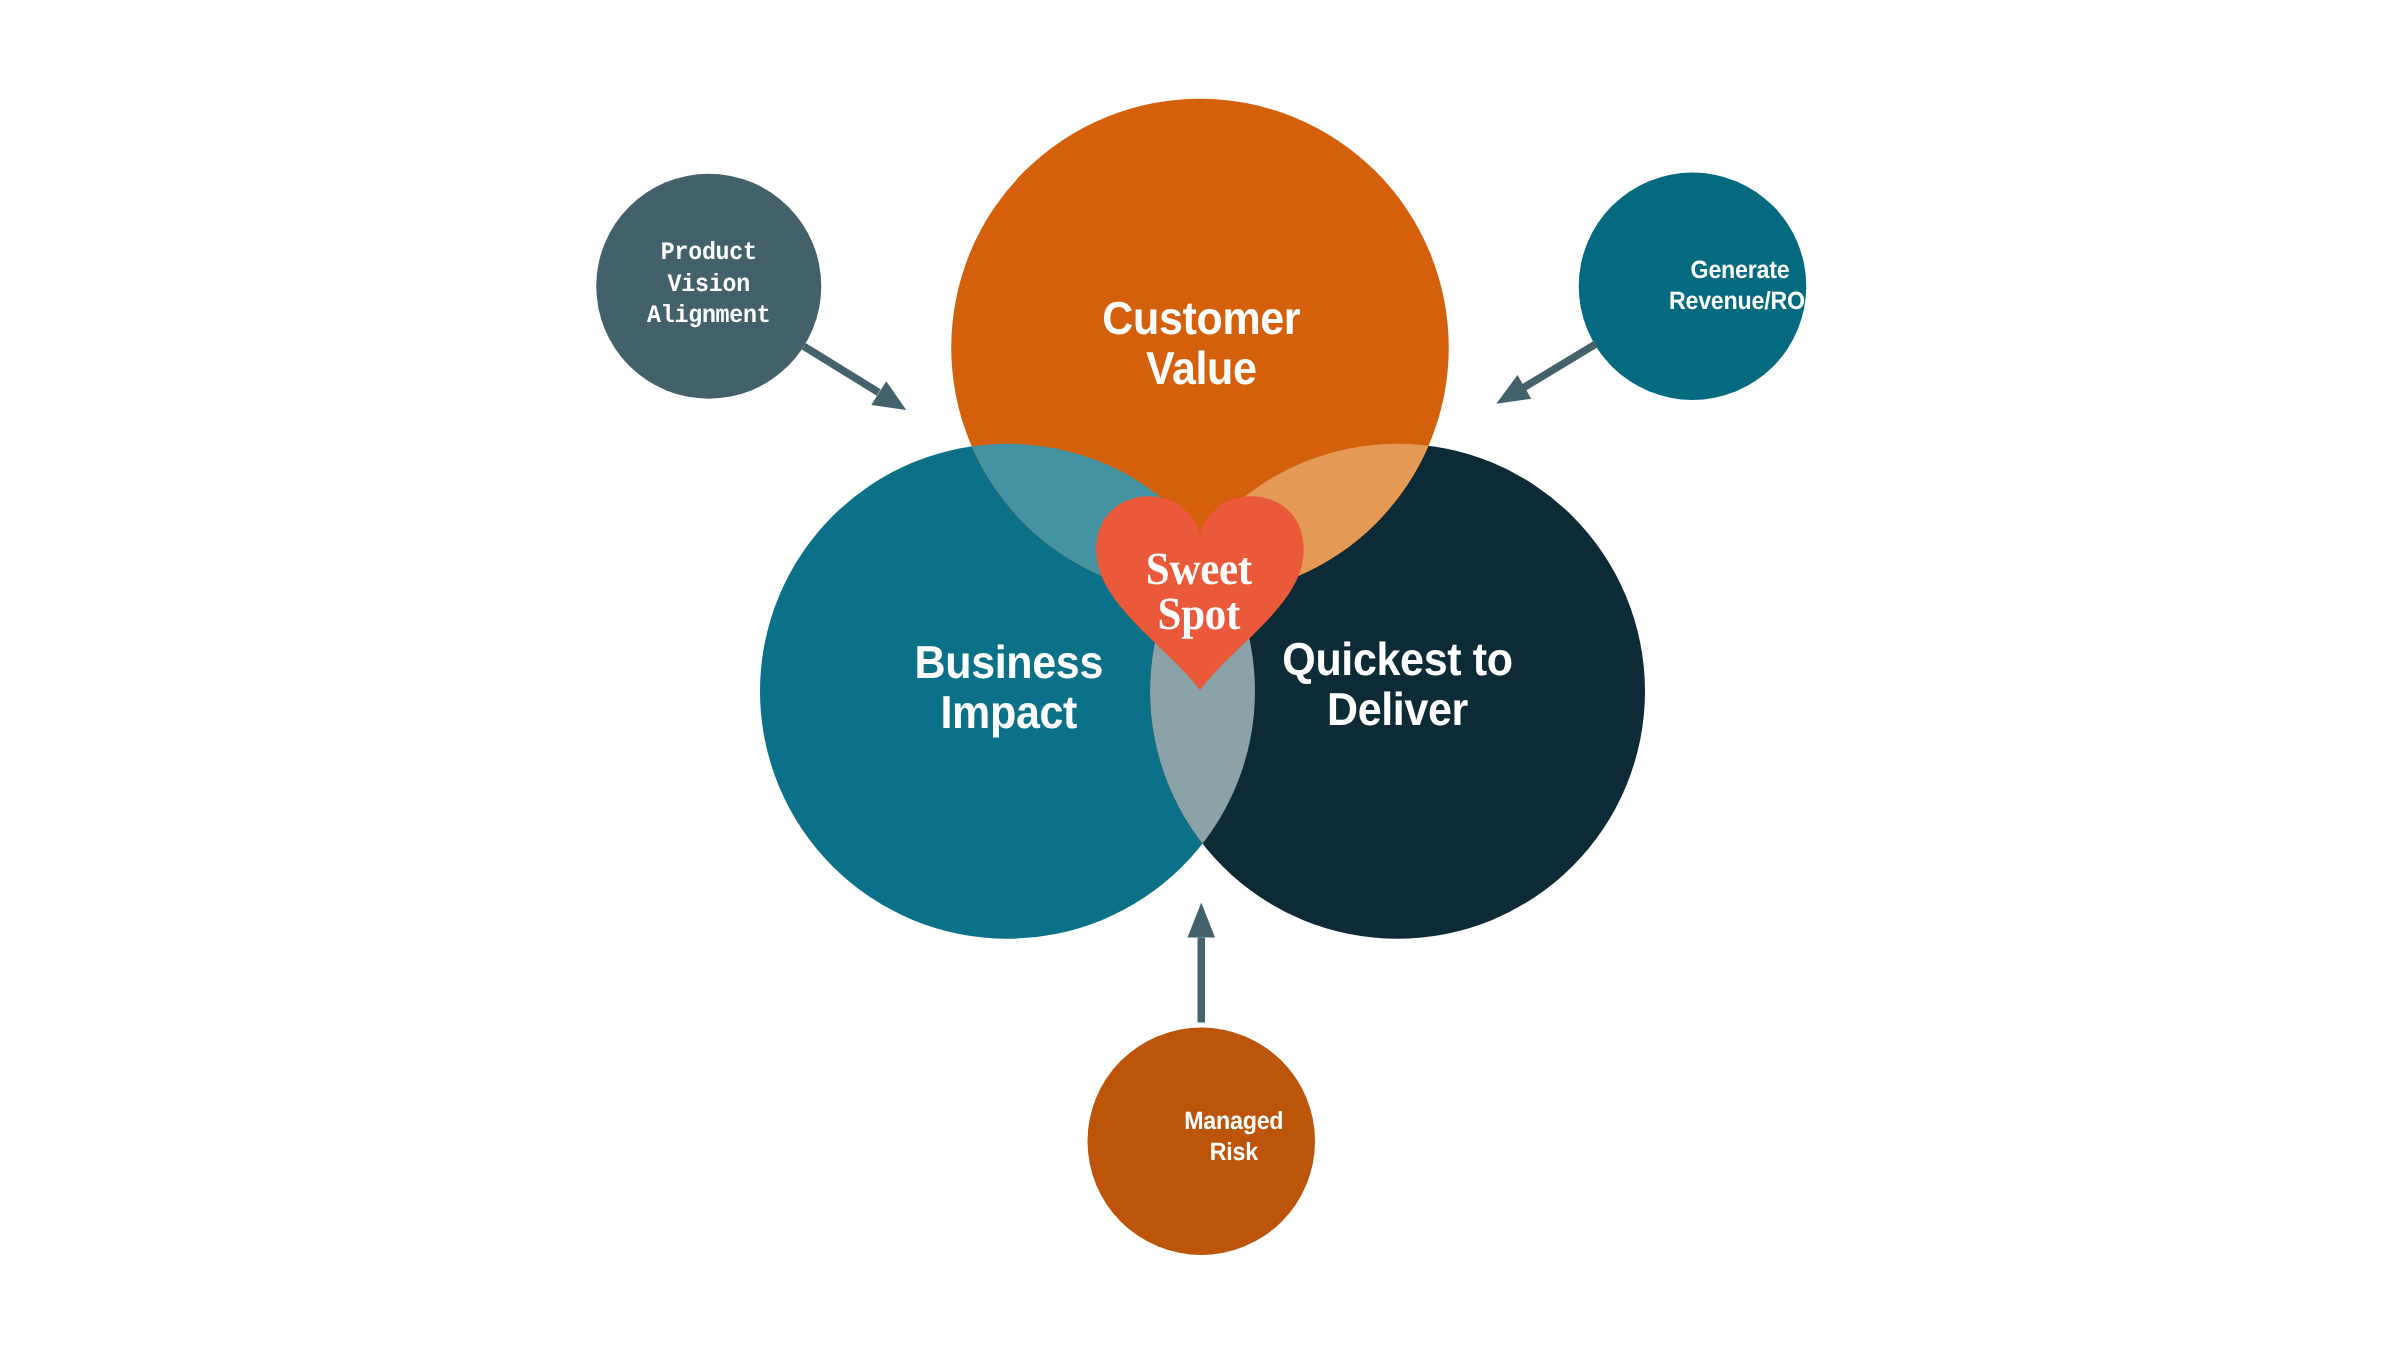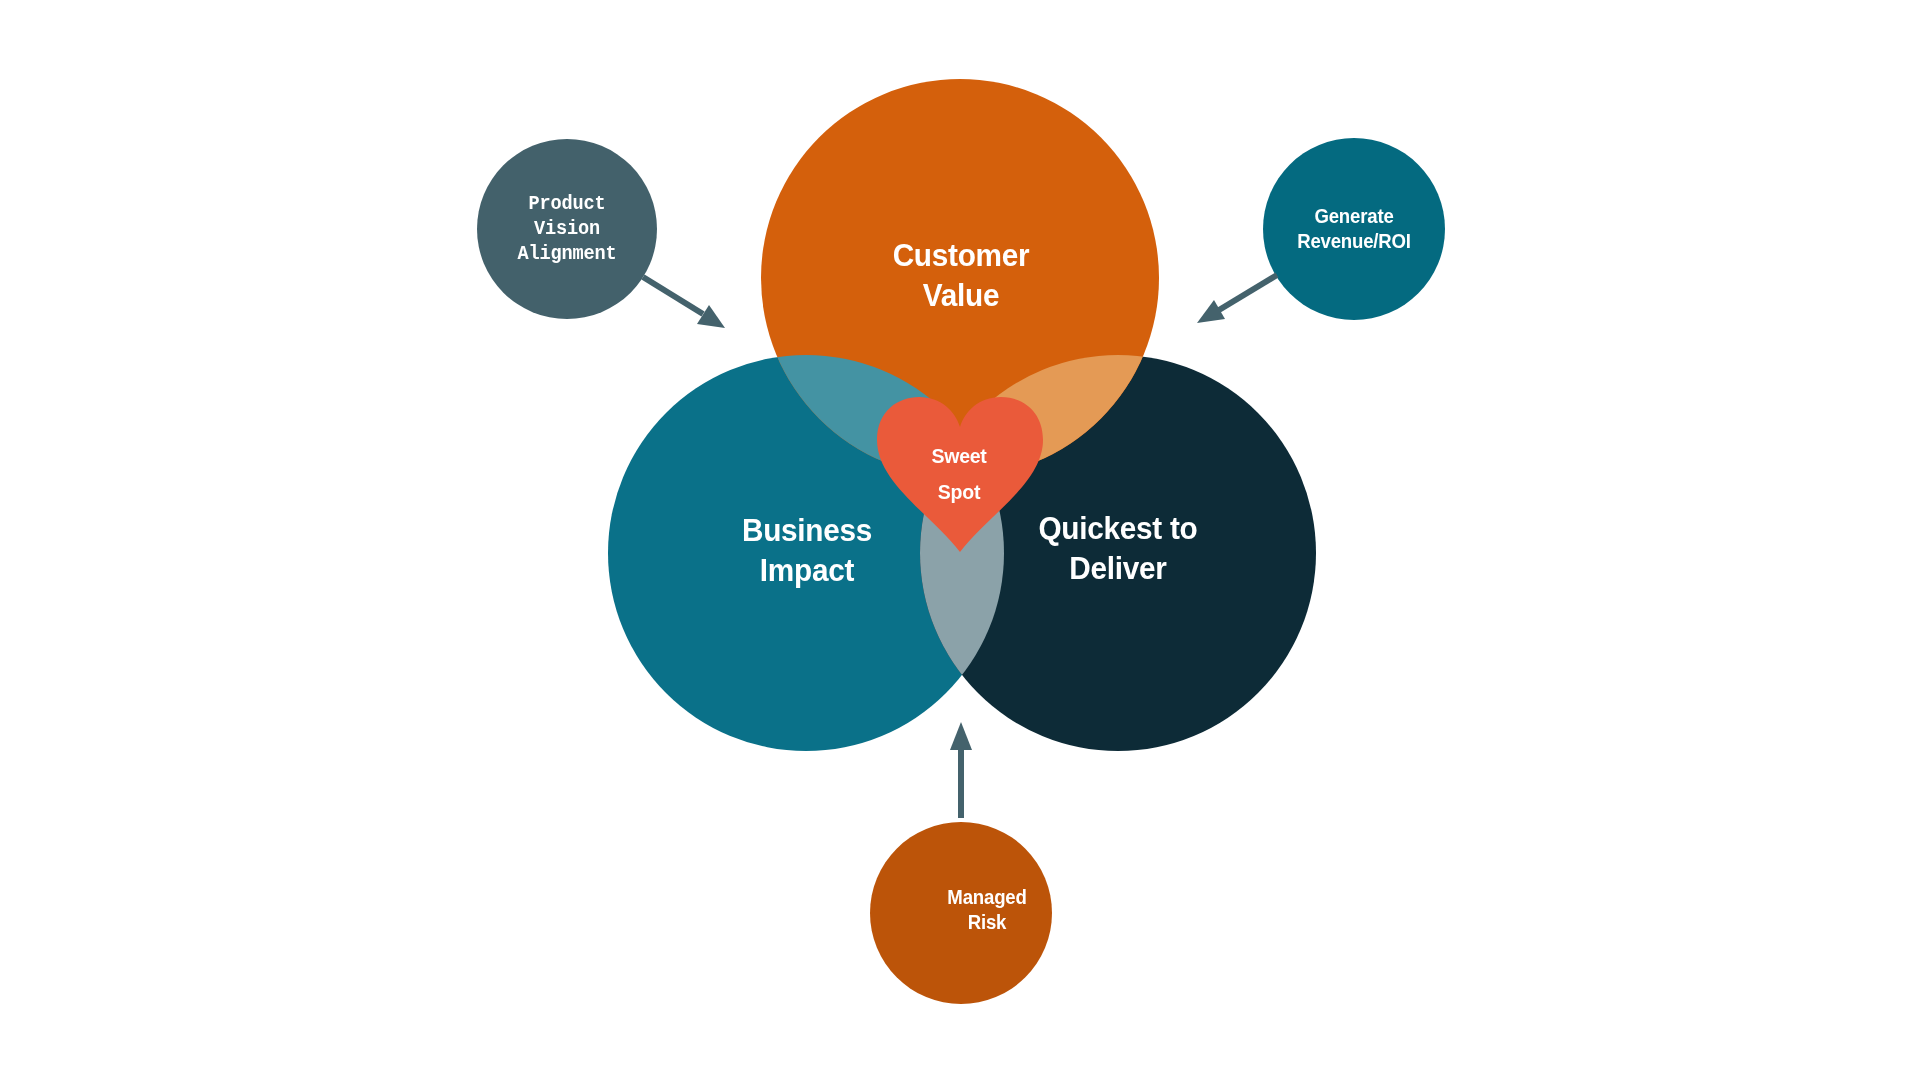--- a/index.html
+++ b/index.html
@@ -15,22 +15,22 @@
   .label {
     position: absolute;
     transform: translate(-50%, -50%);
     color: #ffffff;
     font-weight: 700;
     text-align: center;
     white-space: nowrap;
   }
   .label .inner { display: block; transform: scaleX(0.93); }
   .label span { display: block; }
-  .label.main  { font-size: 32px; line-height: 40px; letter-spacing: -0.3px; }
-  .label.mid   { font-size: 21px; line-height: 36px; letter-spacing: -0.3px; }
+  .label.main  { font-size: 37px; line-height: 40px; letter-spacing: -0.3px; }
+  .label.mid   { font-size: 37px; line-height: 36px; letter-spacing: -0.3px; font-family: Liberation Serif, serif; }
   .label.small { font-size: 20px; line-height: 25px; letter-spacing: -0.2px; }
 </style>
 </head>
 <body>
 
 <div class="canvas">
 
   <svg width="1920" height="1080" viewBox="0 0 1920 1080">
     <defs>
       <clipPath id="clipValue">
@@ -104,21 +104,21 @@
   </div>
 
   <div class="label small" style="left:567px; top:228px;font-family:Liberation Mono, monospace;">
     <div class="inner">
       <span>Product</span>
       <span>Vision</span>
       <span>Alignment</span>
     </div>
   </div>
 
-  <div class="label small" style="left:1354px; top:229px;">
+  <div class="label small" style="left:1392px; top:229px;">
     <div class="inner">
       <span>Generate</span>
       <span>Revenue/ROI</span>
     </div>
   </div>
 
   <div class="label small" style="left:961px; top:910px;margin-left:26px;">
     <div class="inner">
       <span>Managed</span>
       <span>Risk</span>

